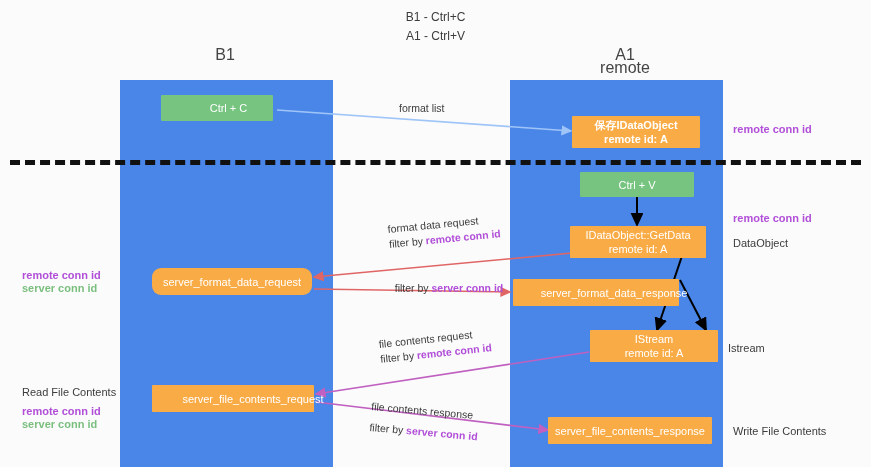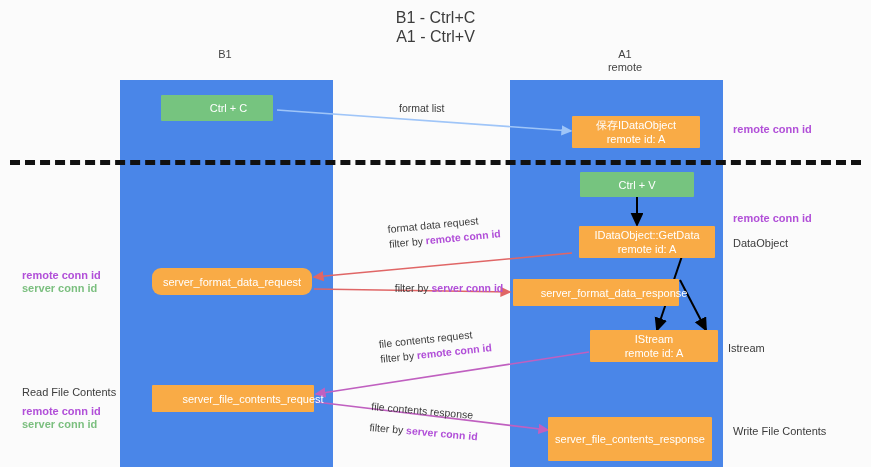--- a/index.html
+++ b/index.html
@@ -21,33 +21,33 @@
     background: #4a86e8;
   }
   #lane-b1 { left: 120px; top: 80px; width: 213px; height: 387px; }
   #lane-a1 { left: 510px; top: 80px; width: 213px; height: 387px; }
 
   
   .lane-header {
     position: absolute;
     text-align: center;
     color: #444444;
-    font-size: 11px;
+    font-size: 16px;
     line-height: 13px;
   }
   #hdr-b1 { left: 150px; top: 48px; width: 150px; }
   #hdr-a1 { left: 575px; top: 48px; width: 100px; }
 
   #title {
     position: absolute;
     left: 0; top: 8px;
     width: 871px;
     text-align: center;
     color: #3c3c3c;
-    font-size: 16px;
+    font-size: 12px;
     line-height: 19px;
     white-space: pre-line;
   }
 
   
   #divider {
     position: absolute;
     left: 10px;
     top: 160px;
     width: 851px;
@@ -154,30 +154,30 @@
 
     <line x1="589" y1="352" x2="316" y2="394" stroke="#c060c0" stroke-width="1.6" marker-end="url(#ah-mag)"></line>
 
     <line x1="316" y1="402" x2="548" y2="430" stroke="#c060c0" stroke-width="1.6" marker-end="url(#ah-mag)"></line>
   </svg>
 
   <div class="box green" style="left:161px; top:95px; width:112px; height:26px;padding-left:23px;">
     <span>Ctrl + C</span>
   </div>
 
-  <div class="box orange" style="left:572px; top:116px; width:128px; height:32px;">
+  <div class="box orange" style="left:572px; top:116px; width:128px; height:32px;font-weight:bold;">
     <span>保存IDataObject</span>
     <span>remote id: A</span>
   </div>
 
   <div class="box green" style="left:580px; top:172px; width:114px; height:25px;">
     <span>Ctrl + V</span>
   </div>
 
-  <div class="box orange" style="left:570px; top:226px; width:136px; height:32px;margin-left:9px;">
+  <div class="box orange" style="left:570px; top:226px; width:136px; height:32px;">
     <span>IDataObject::GetData</span>
     <span>remote id: A</span>
   </div>
 
   <div class="box orange" style="left:152px; top:268px; width:160px; height:27px;border-radius:9px;">
     <span>server_format_data_request</span>
   </div>
 
   <div class="box orange" style="left:513px; top:279px; width:166px; height:27px;padding-left:36px;">
     <span>server_format_data_response</span>
@@ -185,21 +185,21 @@
 
   <div class="box orange" style="left:590px; top:330px; width:128px; height:32px;">
     <span>IStream</span>
     <span>remote id: A</span>
   </div>
 
   <div class="box orange" style="left:152px; top:385px; width:162px; height:27px;padding-left:40px;">
     <span>server_file_contents_request</span>
   </div>
 
-  <div class="box orange" style="left:548px; top:417px; width:164px; height:44px;">
+  <div class="box orange" style="left:548px; top:417px; width:164px; height:27px;">
     <span>server_file_contents_response</span>
   </div>
 
   <div class="edge-label" style="left:399px; top:101px;">format list</div>
 
   <div class="edge-label rot" style="left:387px; top:222px; transform: rotate(-5.5deg);">
     <div>format data request</div>
     <div><span>filter by </span><span class="kw-remote">remote conn id</span></div>
   </div>
 

